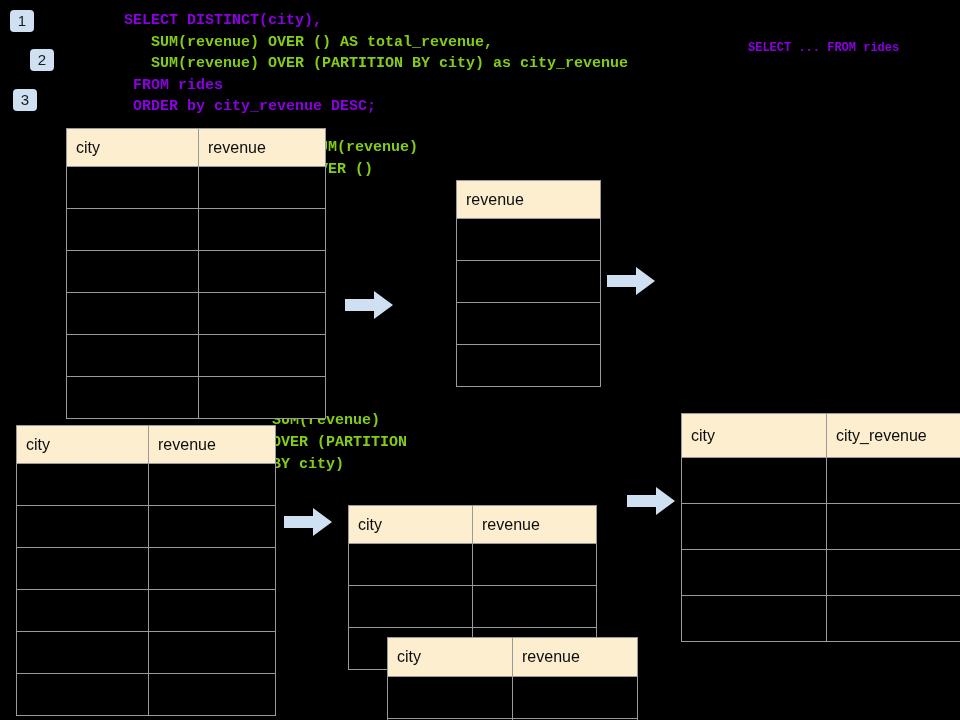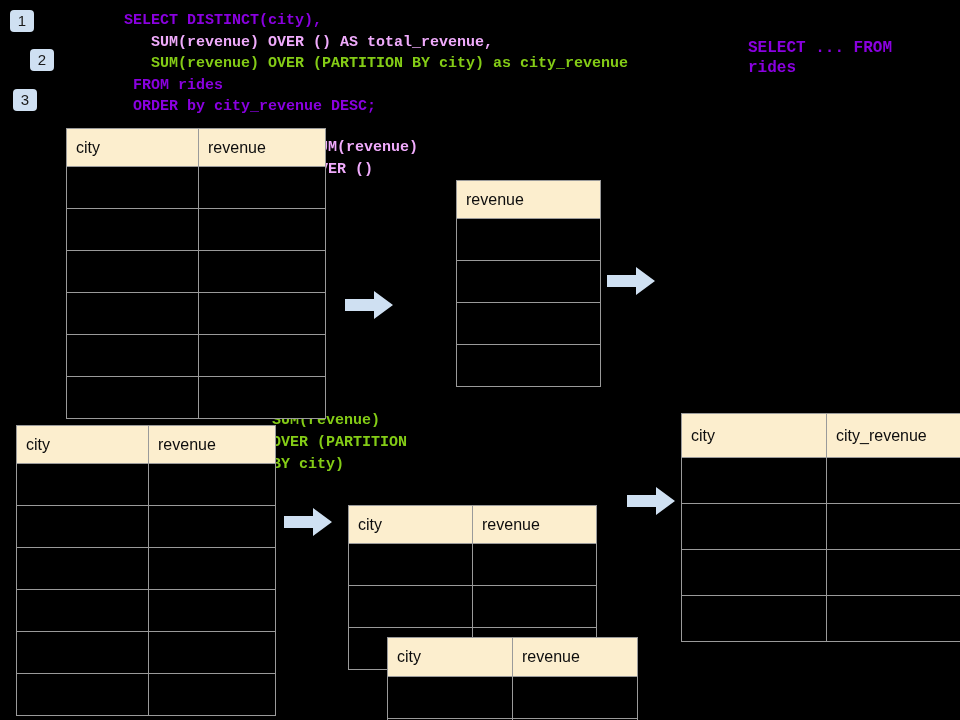--- a/index.html
+++ b/index.html
@@ -37,30 +37,30 @@
     font-family: "Liberation Mono", monospace;
     font-size: 15px;
     line-height: 21.5px;
     letter-spacing: 0px;
     white-space: pre;
     font-weight: bold;
     margin-left: 40px;
   }
   .sql-line { white-space: pre; }
   .c-purple { color: #8a00e0; }
-  .c-red    { color: #f0abfc; }
+  .c-red    { color: #84cc16; }
   .c-green  { color: #84cc16; }
 
   .side-note {
     position: absolute;
     left: 748px;
     top: 38px;
     width: 170px;
     font-family: "Liberation Mono", monospace;
-    font-size: 16px;
+    font-size: 12px;
     line-height: 20px;
     font-weight: bold;
     color: #8a00e0;
     white-space: pre-wrap;
   }
 
   
   .annot {
     position: absolute;
     font-family: "Liberation Mono", monospace;

